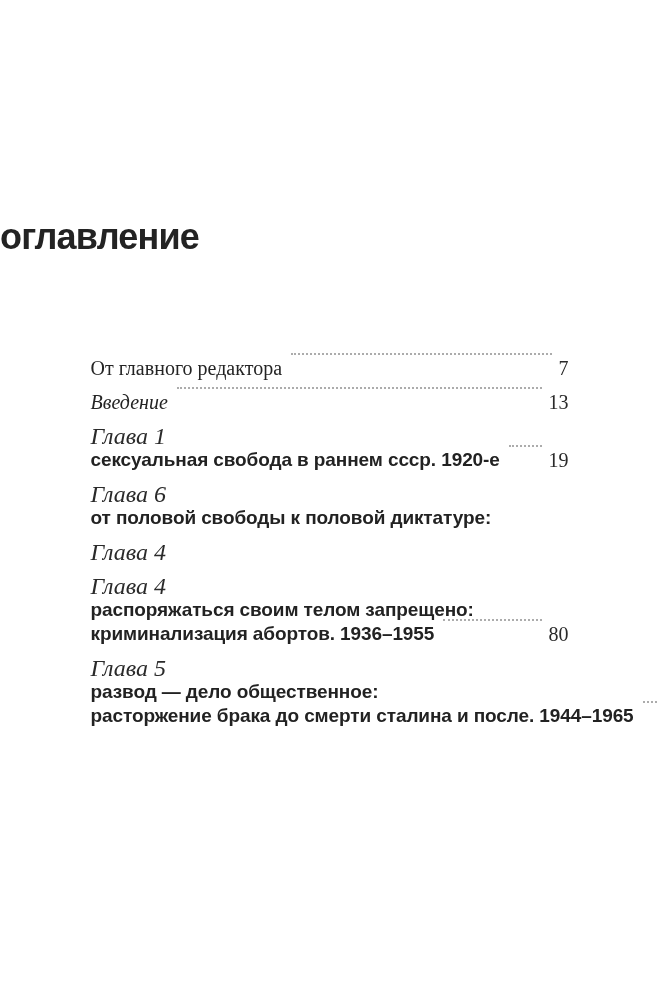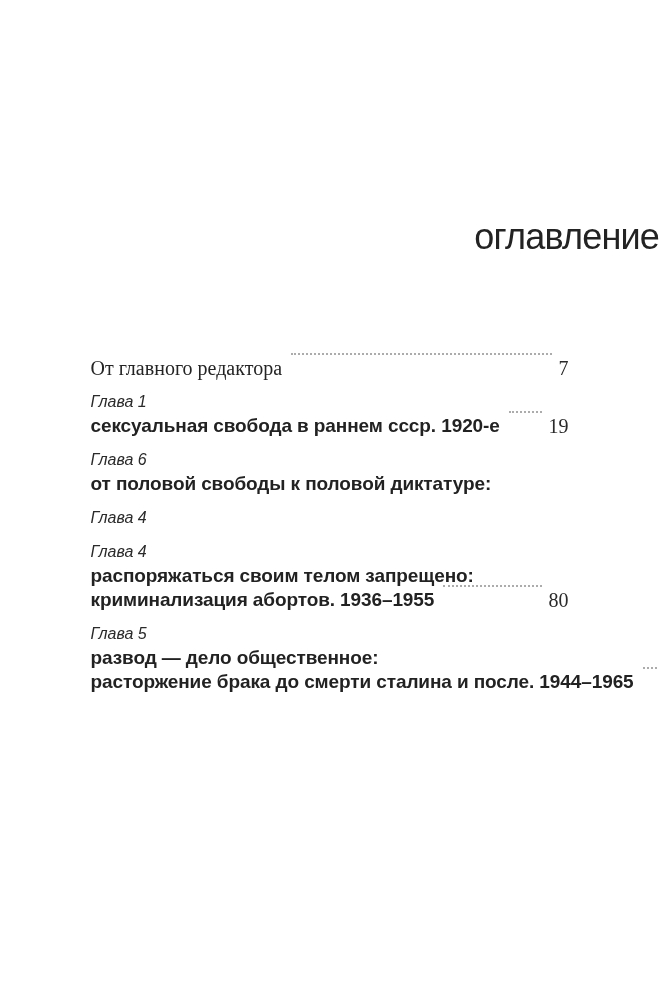--- a/index.html
+++ b/index.html
@@ -11,23 +11,23 @@
     overflow: hidden;
   }
   .page {
     position: relative;
     width: 659px;
     height: 1000px;
     background: #ffffff;
   }
   .title {
     margin-top: 216px;
-    text-align: right;
+    text-align: left;
     font-family: "Liberation Sans", "DejaVu Sans", sans-serif;
-    font-weight: 400;
+    font-weight: 700;
     font-size: 36px;
     letter-spacing: -0.8px;
     color: #232323;
   }
   .toc {
     width: 478px;
     margin: 98px auto 0 auto;
   }
   .entry { margin-bottom: 10px; }
   .row {
@@ -36,23 +36,23 @@
     line-height: 24px;
     white-space: nowrap;
   }
   .serif-label {
     font-family: "Liberation Serif", serif;
     font-size: 20px;
     color: #242424;
   }
   .italic { font-style: italic; }
   .chapter-label {
-    font-family: Liberation Sans, sans-serif;
+    font-family: Liberation Serif, serif;
     font-style: italic;
-    font-size: 16px;
+    font-size: 24px;
     line-height: 24px;
     color: #2a2a2a;
   }
   .bold-line {
     font-family: "Liberation Sans", "DejaVu Sans", sans-serif;
     font-weight: 700;
     font-size: 19px;
     letter-spacing: -0.1px;
     color: #222222;
   }
@@ -76,20 +76,25 @@
 
 <div class="page">
   <h1 class="title">оглавление</h1>
   <div class="toc">
   <div class="entry row">
     <span class="serif-label">От главного редактора</span>
     <span class="leader"></span>
     <span class="pagenum">7</span>
   </div>
 
+  <div class="entry row">
+    <span class="serif-label italic">Введение</span>
+    <span class="leader"></span>
+    <span class="pagenum">13</span>
+  </div>
 
   <div class="entry">
     <div class="row">
       <span class="chapter-label">Глава 1</span>
     </div>
     <div>
           <div class="row">
             <span class="bold-line">сексуальная свобода в раннем ссср. 1920-е</span>
             <span class="leader"></span>
             <span class="pagenum">19</span>

